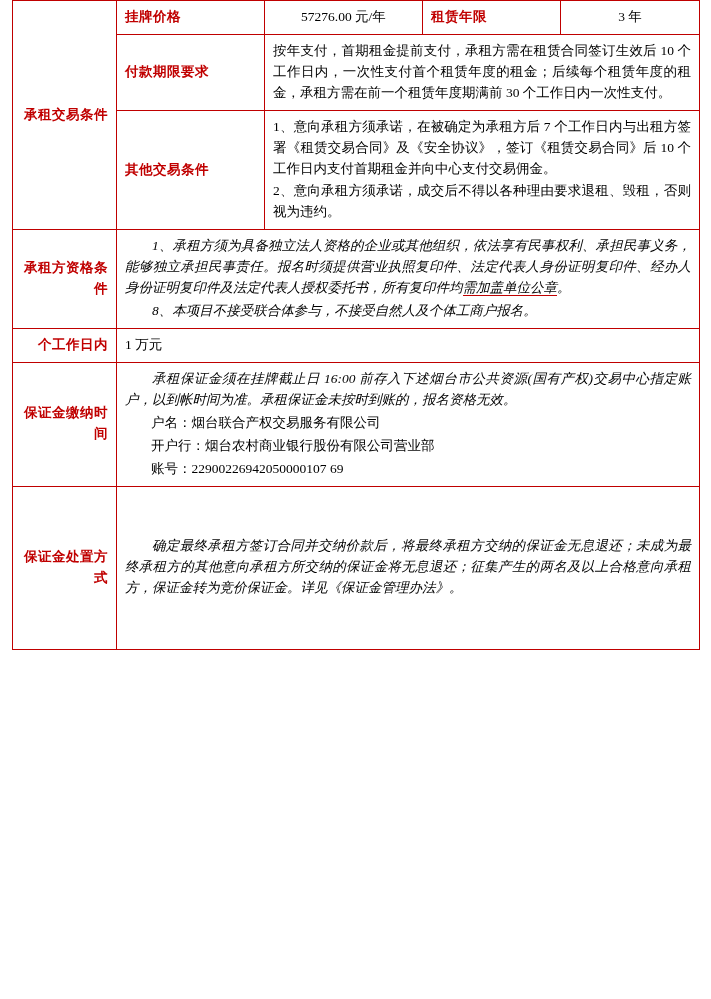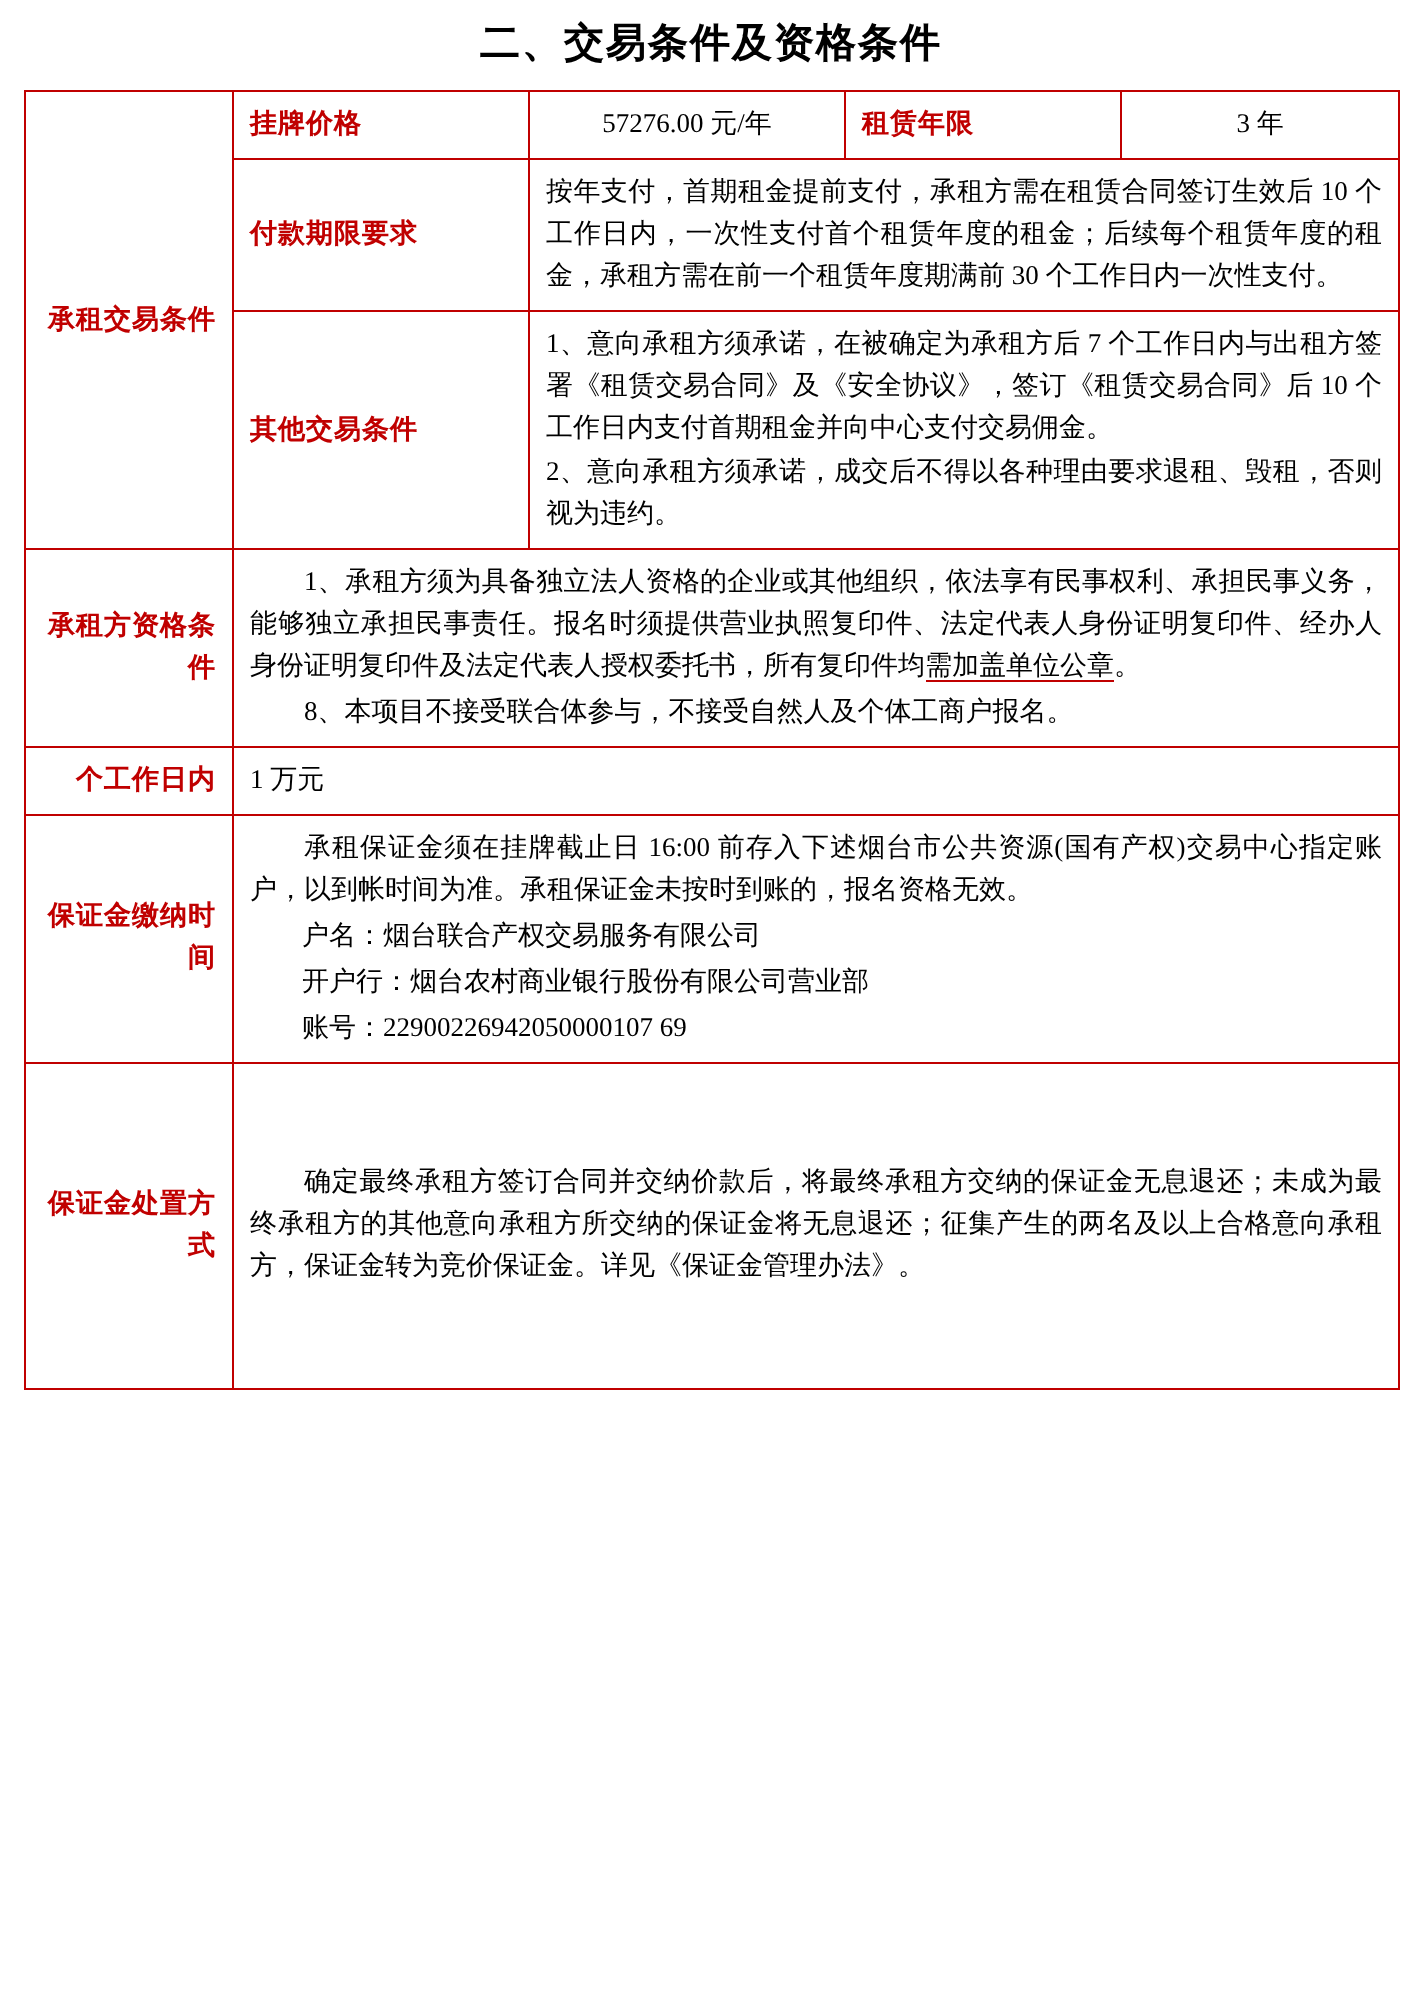--- a/index.html
+++ b/index.html
@@ -54,20 +54,21 @@
     color: #c00000;
     font-size: 14px;
     letter-spacing: 0.5px;
   }
   .body-text {
     text-align: justify;
     color: #000;
   }
   .indent {
     text-indent: 2em;
+    font-style: italic;
   }
   .underline-red {
     border-bottom: 1.5px solid #c00000;
   }
   .money-cell {
     font-size: 14px;
   }
   .price-val {
     text-align: center;
     font-size: 14px;
@@ -81,21 +82,20 @@
   }
   p + p {
     margin-top: 2px;
   }
 </style>
 </head>
 <body>
 
 <div class="page">
 
-  <div class="doc-title">二、交易条件及资格条件</div>
 
   <table class="main">
     <colgroup>
       <col style="width:104px">
       <col style="width:148px">
       <col style="width:158px">
       <col style="width:138px">
       <col style="width:139px">
     </colgroup>
     <tbody>

